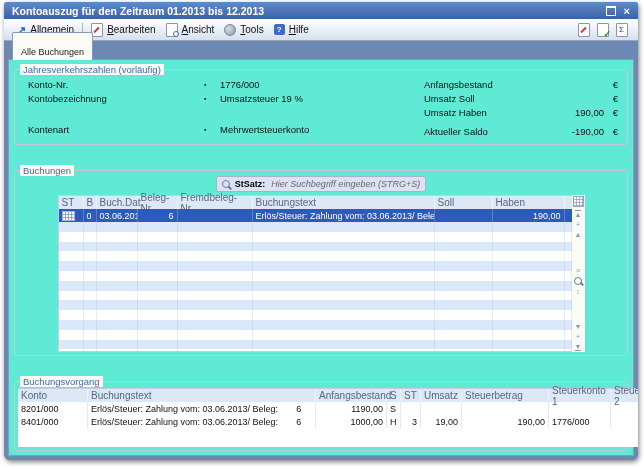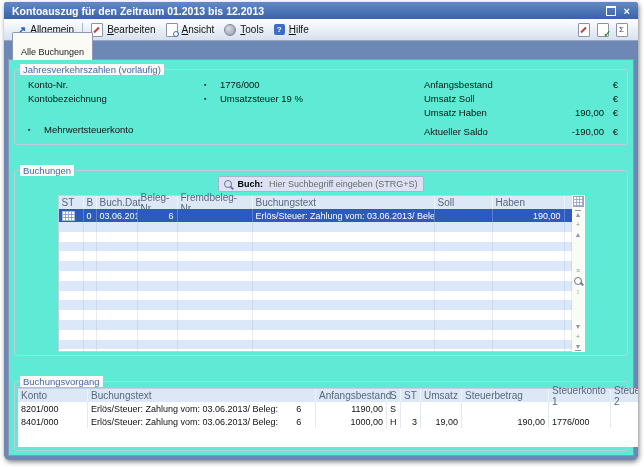--- a/index.html
+++ b/index.html
@@ -62,21 +62,21 @@
   .sum-val-r{width:80px;text-align:right;}
   .sum-eur{width:14px;text-align:right;}
 
   
   .g-bookings{flex:1;display:flex;flex-direction:column;min-height:0;align-items:center;}
   .searchbar{height:14px;flex:0 0 14px;margin:2px 1px 3px;border:1px solid #a8b2cc;border-radius:2px;background:#dce2f3;
              display:flex;align-items:center;padding:0 5px;font-size:9px;}
   .mag{width:6px;height:6px;border:1px solid #6c7894;border-radius:50%;position:relative;display:inline-block;}
   .mag::after{content:"";position:absolute;width:4px;height:1.5px;background:#6c7894;right:-3px;bottom:-1px;transform:rotate(45deg);}
   .search-label{font-weight:bold;margin:0 6px 0 5px;}
-  .search-ph{color:#6a6a6a;}
+  .search-ph{font-style:italic;color:#6a6a6a;}
   .bookings-body{flex:1;display:flex;min-height:0;margin:0 1px;}
   .btable{flex:1;display:flex;flex-direction:column;min-height:0;border:1px solid #c3cede;border-right:none;background:#fff;}
   .trow{display:flex;align-items:stretch;flex:0 0 auto;}
   .thead{height:13px;background:#dde8f7;}
   .th{font-size:10px;color:#57677f;display:flex;align-items:center;padding:0 3px;border-right:1px solid #eef3fa;box-sizing:border-box;}
   .cell{font-size:9px;color:#111;display:flex;align-items:center;padding:0 3px;border-right:1px solid #e3e9f3;box-sizing:border-box;white-space:nowrap;overflow:hidden;}
   .num{justify-content:flex-end;}
   .c-st{width:25px;}.c-b{width:13px;}.c-date{width:41px;}.c-beleg{width:40px;}.c-fremd{width:75px;}
   .c-text{width:182px;}.c-soll{width:58px;}.c-haben{width:72px;}.c-fill{flex:1;border-right:none;}
   .sel{height:13px;background:#2d5bbd;}
@@ -173,20 +173,21 @@
                 <span class="sum-ind">▪</span>
                 <span>1776/000</span>
               </div>
               <div class="sum-row">
                 <span class="sum-label">Kontobezeichnung</span>
                 <span class="sum-ind">▪</span>
                 <span>Umsatzsteuer 19 %</span>
               </div>
               <div class="sum-row spacer-l"></div>
               <div class="sum-row">
+                <span class="sum-label">Kontenart</span>
                 <span class="sum-ind">▪</span>
                 <span>Mehrwertsteuerkonto</span>
               </div>
             </div>
             <div class="sum-right">
               <div class="sum-row">
                 <span class="sum-label-r">Anfangsbestand</span>
                 <span class="sum-val-r"></span>
                 <span class="sum-eur">€</span>
               </div>
@@ -208,21 +209,21 @@
               </div>
             </div>
           </div>
         </div>
 
         <div class="group g-bookings">
           <span class="group-title">Buchungen</span>
 
           <div class="searchbar">
             <span class="mag"></span>
-            <span class="search-label">Buch:</span>
+            <span class="search-label">StSatz:</span>
             <span class="search-ph">Hier Suchbegriff eingeben (STRG+S)</span>
           </div>
 
           <div class="bookings-body">
             <div class="btable">
               <div class="trow thead">
                 <span class="th c-st">ST</span>
                 <span class="th c-b">B</span>
                 <span class="th c-date">Buch.Dat.</span>
                 <span class="th c-beleg">Beleg-Nr.</span>

